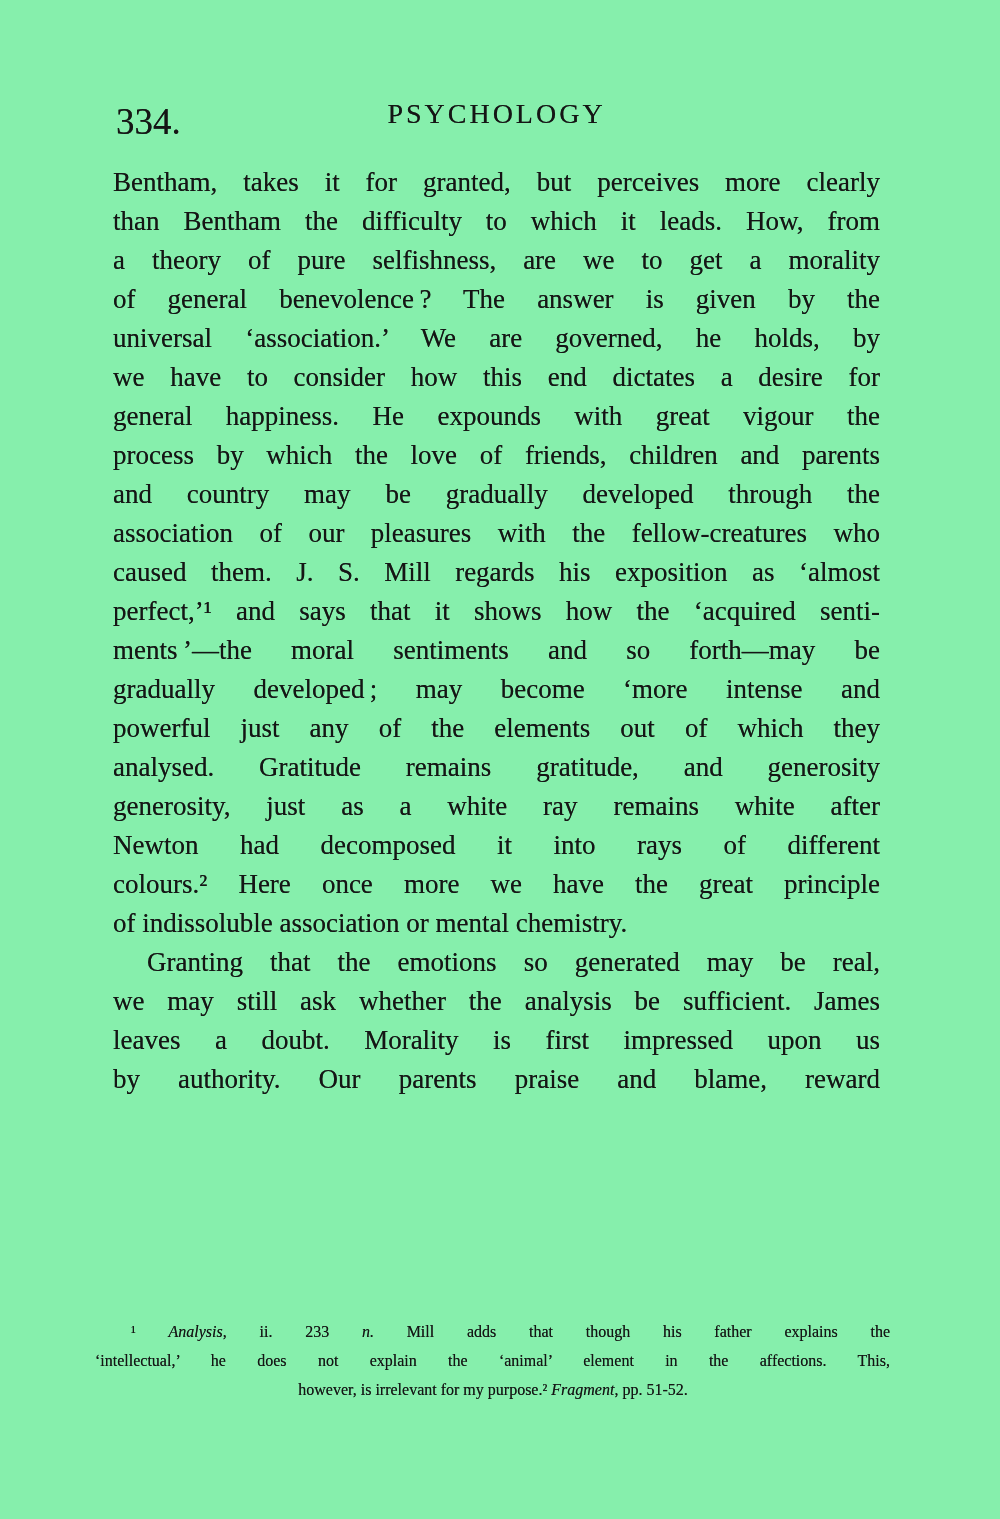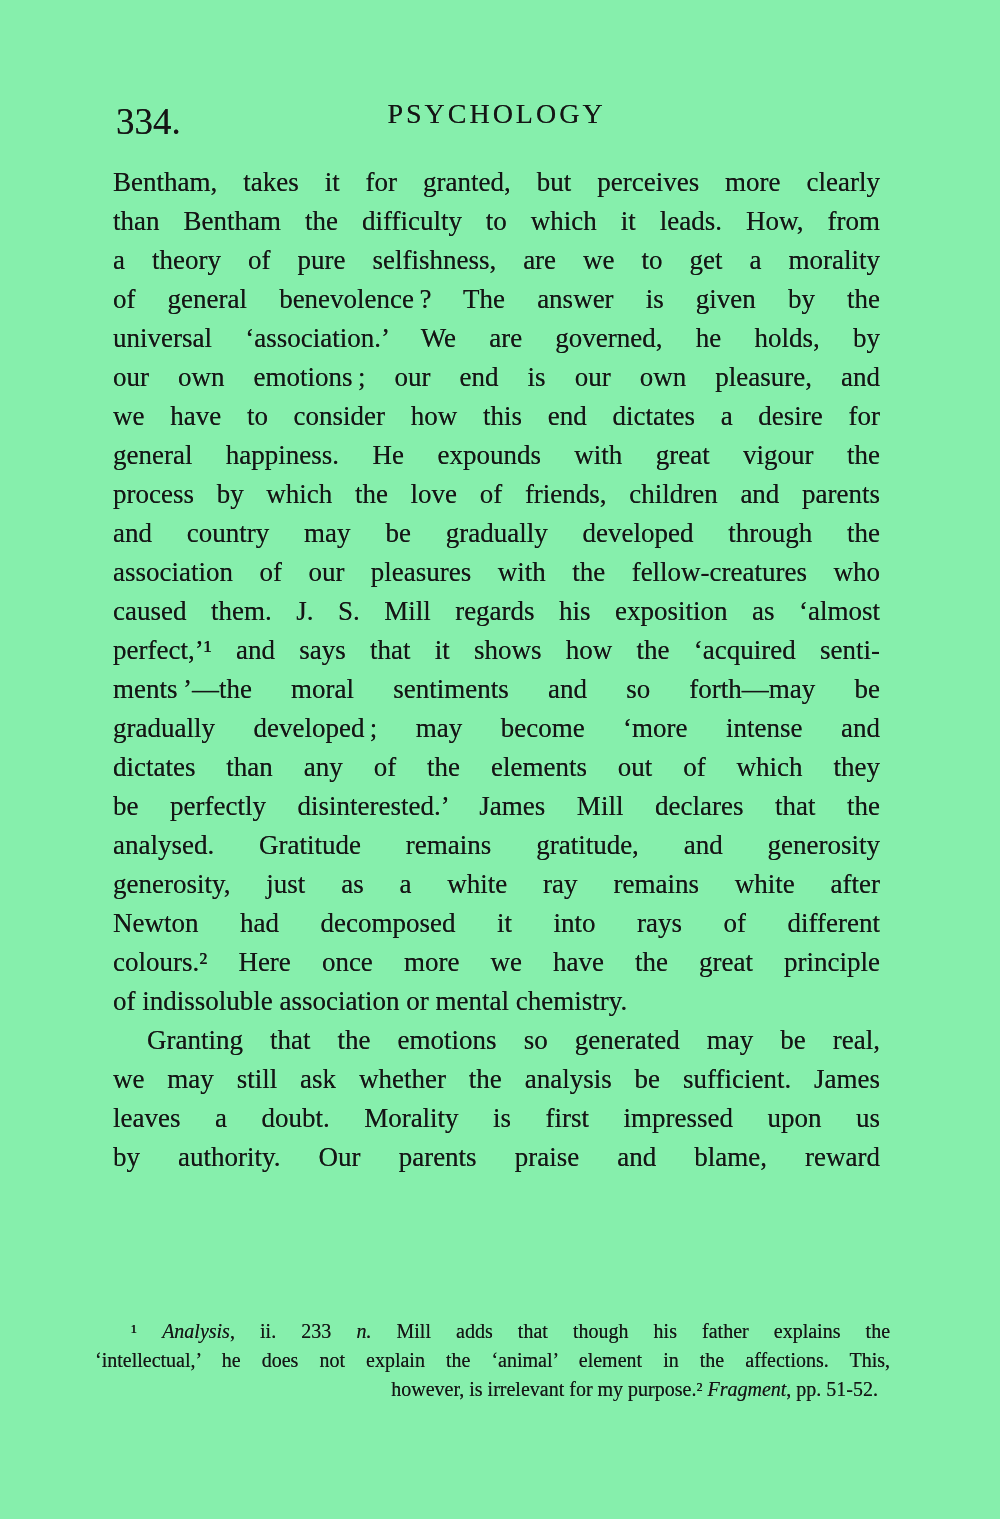--- a/index.html
+++ b/index.html
@@ -38,54 +38,52 @@
     font-size: 27px;
   }
   .bl { line-height: 39px; height: 39px; }
   .j { text-align: justify; text-align-last: justify; }
   .ind { text-indent: 34px; }
   .footnotes {
     position: absolute;
     left: 95px;
     top: 1317px;
     width: 795px;
-    font-size: 20px;
+    font-size: 16px;
   }
   .fl { line-height: 29px; }
   .indfn { text-indent: 36px; }
-  .row { display: flex; justify-content: flex-end; margin-left: 13px; }
+  .row { display: flex; justify-content: center; margin-left: 13px; }
   .row .right { padding-right: 12px; white-space: nowrap; }
   .it { font-style: italic; }
 </style>
 </head>
 <body>
 
 <div class="sheet">
 
   <div class="pagenum">334.</div>
   <div class="running-title">PSYCHOLOGY</div>
 
   <div class="text-block">
     <div class="bl j">Bentham, takes it for granted, but perceives more clearly</div>
     <div class="bl j">than Bentham the difficulty to which it leads. How, from</div>
     <div class="bl j">a theory of pure selfishness, are we to get a morality</div>
     <div class="bl j">of general benevolence ? The answer is given by the</div>
     <div class="bl j">universal ‘association.’ We are governed, he holds, by</div>
-    <div class="bl j">our own emotions ; our end is our own pleasure, and</div>
     <div class="bl j">we have to consider how this end dictates a desire for</div>
     <div class="bl j">general happiness. He expounds with great vigour the</div>
     <div class="bl j">process by which the love of friends, children and parents</div>
     <div class="bl j">and country may be gradually developed through the</div>
     <div class="bl j">association of our pleasures with the fellow-creatures who</div>
     <div class="bl j">caused them. J. S. Mill regards his exposition as ‘almost</div>
     <div class="bl j">perfect,’¹ and says that it shows how the ‘acquired senti-</div>
     <div class="bl j">ments ’—the moral sentiments and so forth—may be</div>
     <div class="bl j">gradually developed ; may become ‘more intense and</div>
-    <div class="bl j">dictates than any of the elements out of which they</div>
-    <div class="bl j">be perfectly disinterested.’ James Mill declares that the</div>
+    <div class="bl j">powerful just any of the elements out of which they</div>
     <div class="bl j">analysed. Gratitude remains gratitude, and generosity</div>
     <div class="bl j">generosity, just as a white ray remains white after</div>
     <div class="bl j">Newton had decomposed it into rays of different</div>
     <div class="bl j">colours.² Here once more we have the great principle</div>
     <div class="bl">of indissoluble association or mental chemistry.</div>
     <div class="bl j ind">Granting that the emotions so generated may be real,</div>
     <div class="bl j">we may still ask whether the analysis be sufficient. James</div>
     <div class="bl j">leaves a doubt. Morality is first impressed upon us</div>
     <div class="bl j">by authority. Our parents praise and blame, reward</div>
   </div>

